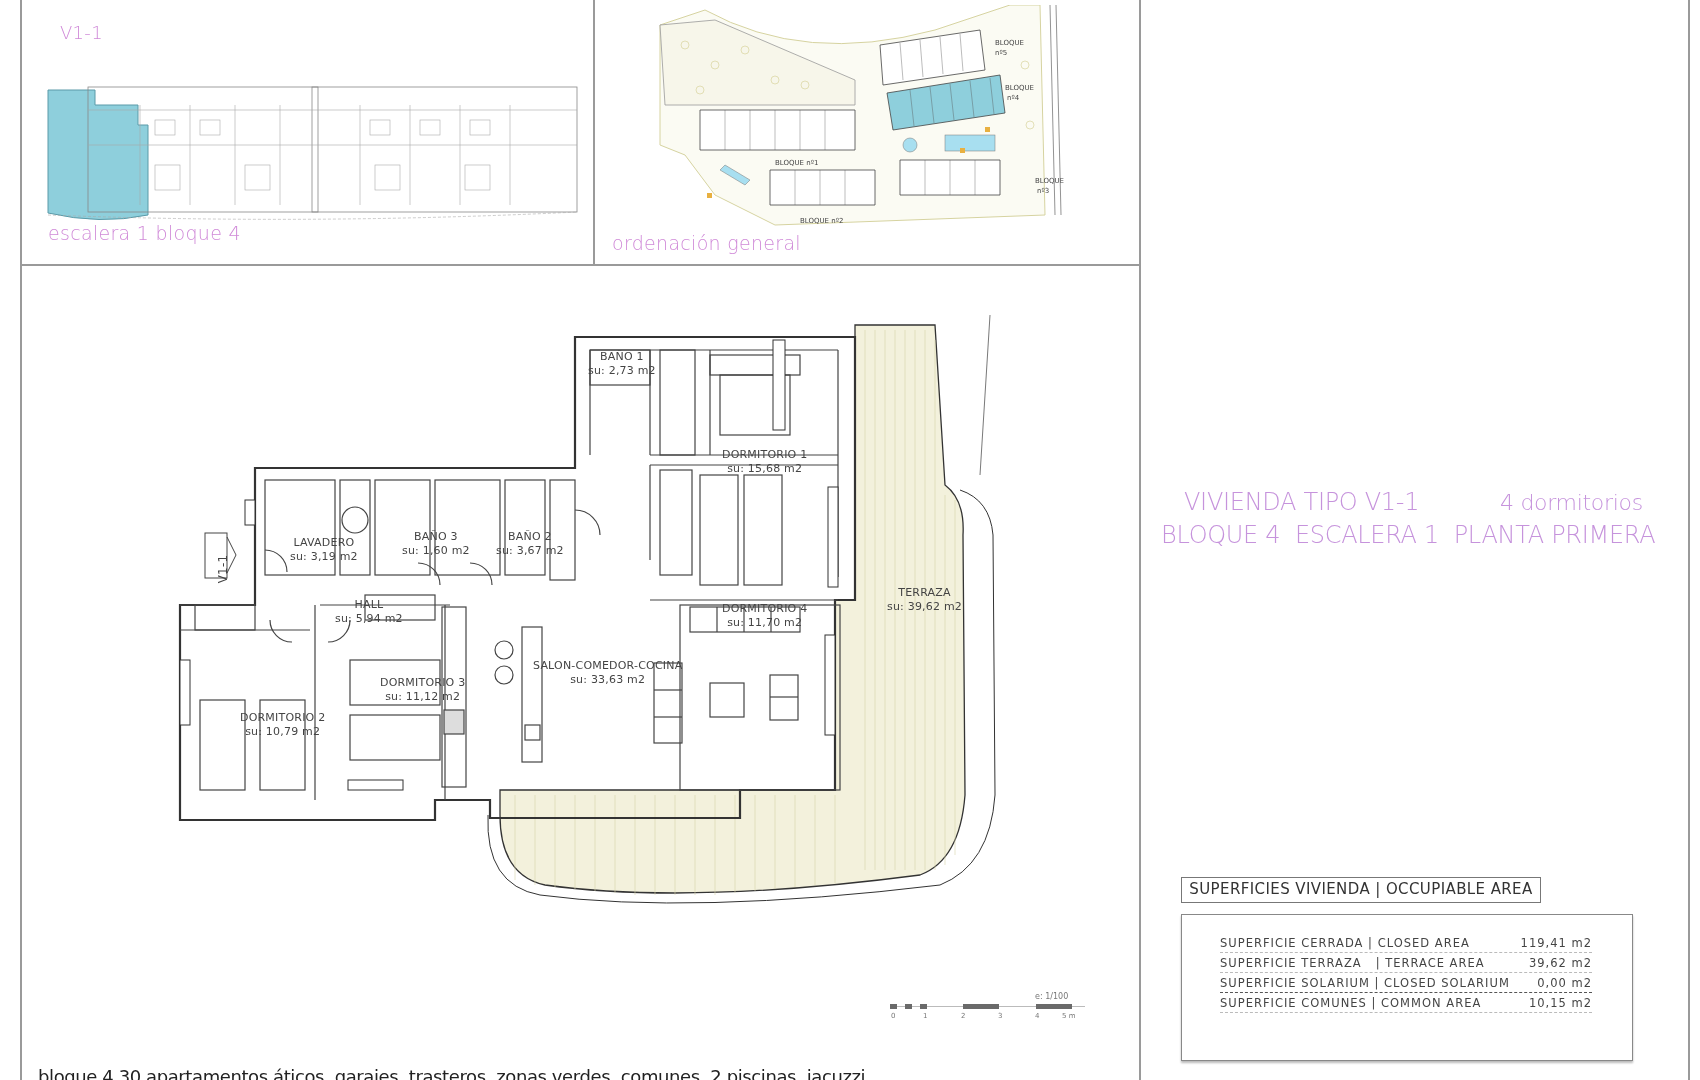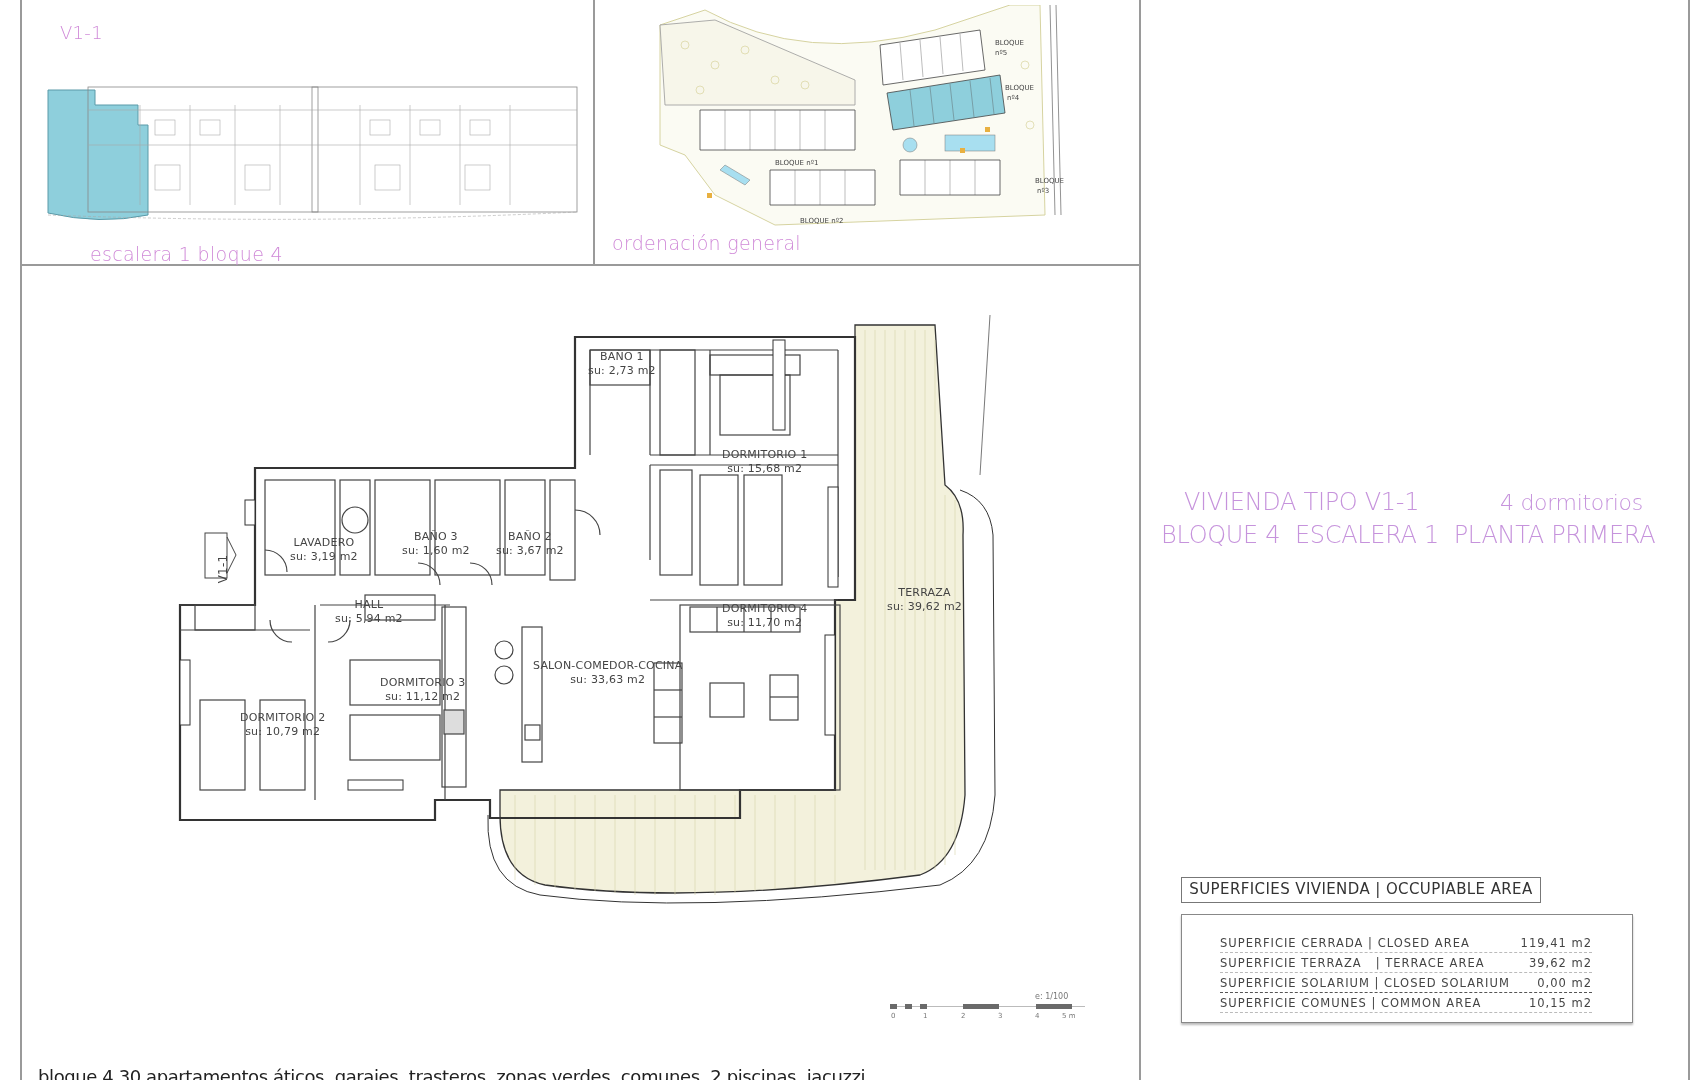--- a/index.html
+++ b/index.html
@@ -3,21 +3,21 @@
 <meta charset="utf-8">
 <style>
   html,body{margin:0;padding:0;background:#fff;}
   body{width:1700px;height:1080px;position:relative;overflow:hidden;font-family:"DejaVu Sans","Liberation Sans",sans-serif;color:#333;}
   .abs{position:absolute;}
   .frame-line{position:absolute;background:#9a9a9a;}
   .thumb-label{position:absolute;font-size:19px;font-weight:300;letter-spacing:0.3px;color:#d08ad8;}
   .plan-label{position:absolute;font-size:11px;color:#444;text-align:center;line-height:14px;white-space:nowrap;letter-spacing:0.2px;}
   .title1,.title2{position:absolute;font-size:24px;color:#c693dc;font-weight:300;white-space:nowrap;letter-spacing:-0.3px;}
   .tbl-head{position:absolute;left:1181px;top:877px;width:360px;height:26px;border:1.5px solid #777;box-sizing:border-box;font-size:15px;text-align:center;line-height:23px;letter-spacing:0.4px;color:#333;}
-  .tbl-body{position:absolute;left:1181px;top:914px;width:452px;height:109px;border:1.5px solid #888;box-sizing:border-box;box-shadow:0 2px 2px #bbb;}
+  .tbl-body{position:absolute;left:1181px;top:914px;width:452px;height:147px;border:1.5px solid #888;box-sizing:border-box;box-shadow:0 2px 2px #bbb;}
   .row{position:absolute;left:38px;width:372px;font-size:11.5px;letter-spacing:1px;color:#444;border-bottom:1px dashed #bbb;height:18px;line-height:18px;}
   .row .val{position:absolute;right:0;top:0;}
   .row.total{font-size:14px;height:24px;line-height:24px;border-bottom:2px solid #999;}
   .footer{position:absolute;left:38px;top:1066px;font-size:18px;color:#222;white-space:nowrap;letter-spacing:-0.4px;}
   .scale-bar{position:absolute;left:890px;top:1004px;width:200px;height:30px;}
   .sb-seg{position:absolute;top:0;height:5px;background:#6a6a6a;}
   .sb-tick{position:absolute;top:8px;font-size:7px;color:#777;}
   svg{position:absolute;}
 </style>
 </head>
@@ -51,21 +51,21 @@
         <rect x="330" y="45" width="20" height="15"></rect>
         <rect x="380" y="45" width="20" height="15"></rect>
         <rect x="430" y="45" width="20" height="15"></rect>
       <rect x="115" y="90" width="25" height="25"></rect>
         <rect x="205" y="90" width="25" height="25"></rect>
         <rect x="335" y="90" width="25" height="25"></rect>
         <rect x="425" y="90" width="25" height="25"></rect>
       <path d="M8,140 Q270,150 537,137" stroke-dasharray="3,2"></path>
     </g>
   </svg>
-  <div class="thumb-label" style="left:48px;top:243px;margin-left:42px;">escalera 1 bloque 4</div>
+  <div class="thumb-label" style="left:48px;top:222px;">escalera 1 bloque 4</div>
 </div>
 
 <div>
   <svg style="left:655px;top:5px;" width="440" height="225" viewBox="0 0 440 225">
     <path d="M5,20 L50,5 Q150,60 280,25 L355,0 L385,0 L390,210 L120,220 L60,190 L30,150 L5,140 Z" fill="#fbfbf3" stroke="#d6d3a0" stroke-width="1"></path>
     <path d="M5,20 L60,15 L200,75 L200,100 L10,100 Z" fill="#f7f6ea" stroke="#999" stroke-width="0.8"></path>
     <g fill="none" stroke="#d8d49e" stroke-width="0.7">
       <circle cx="30" cy="40" r="4"></circle>
         <circle cx="60" cy="60" r="4"></circle>
         <circle cx="90" cy="45" r="4"></circle>

